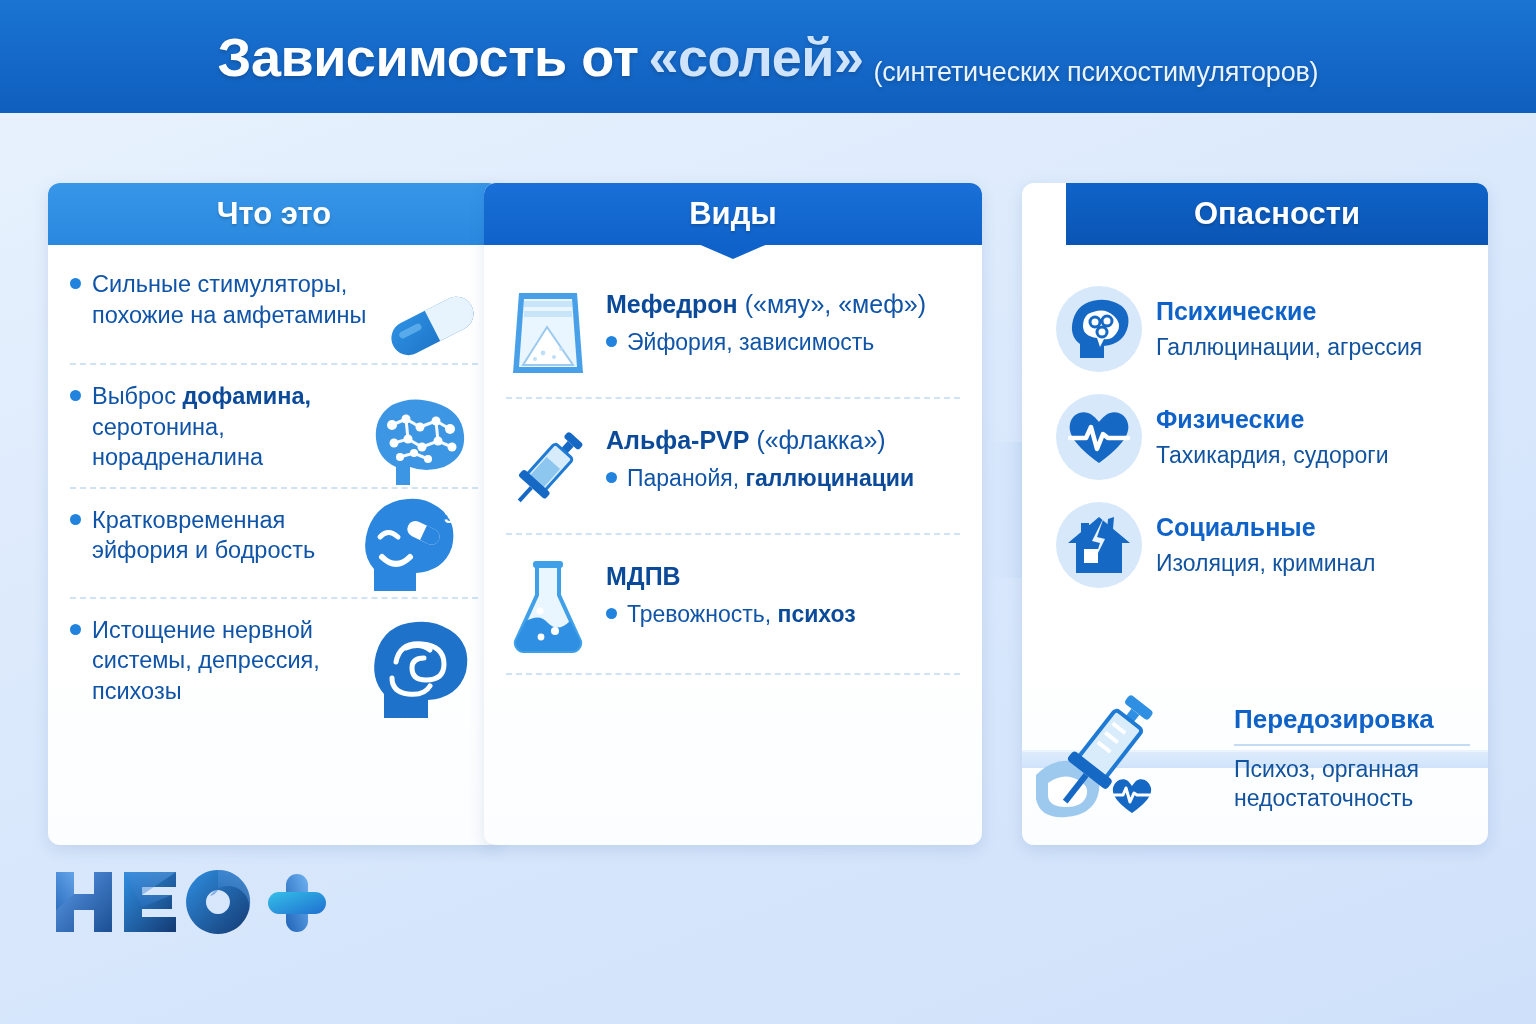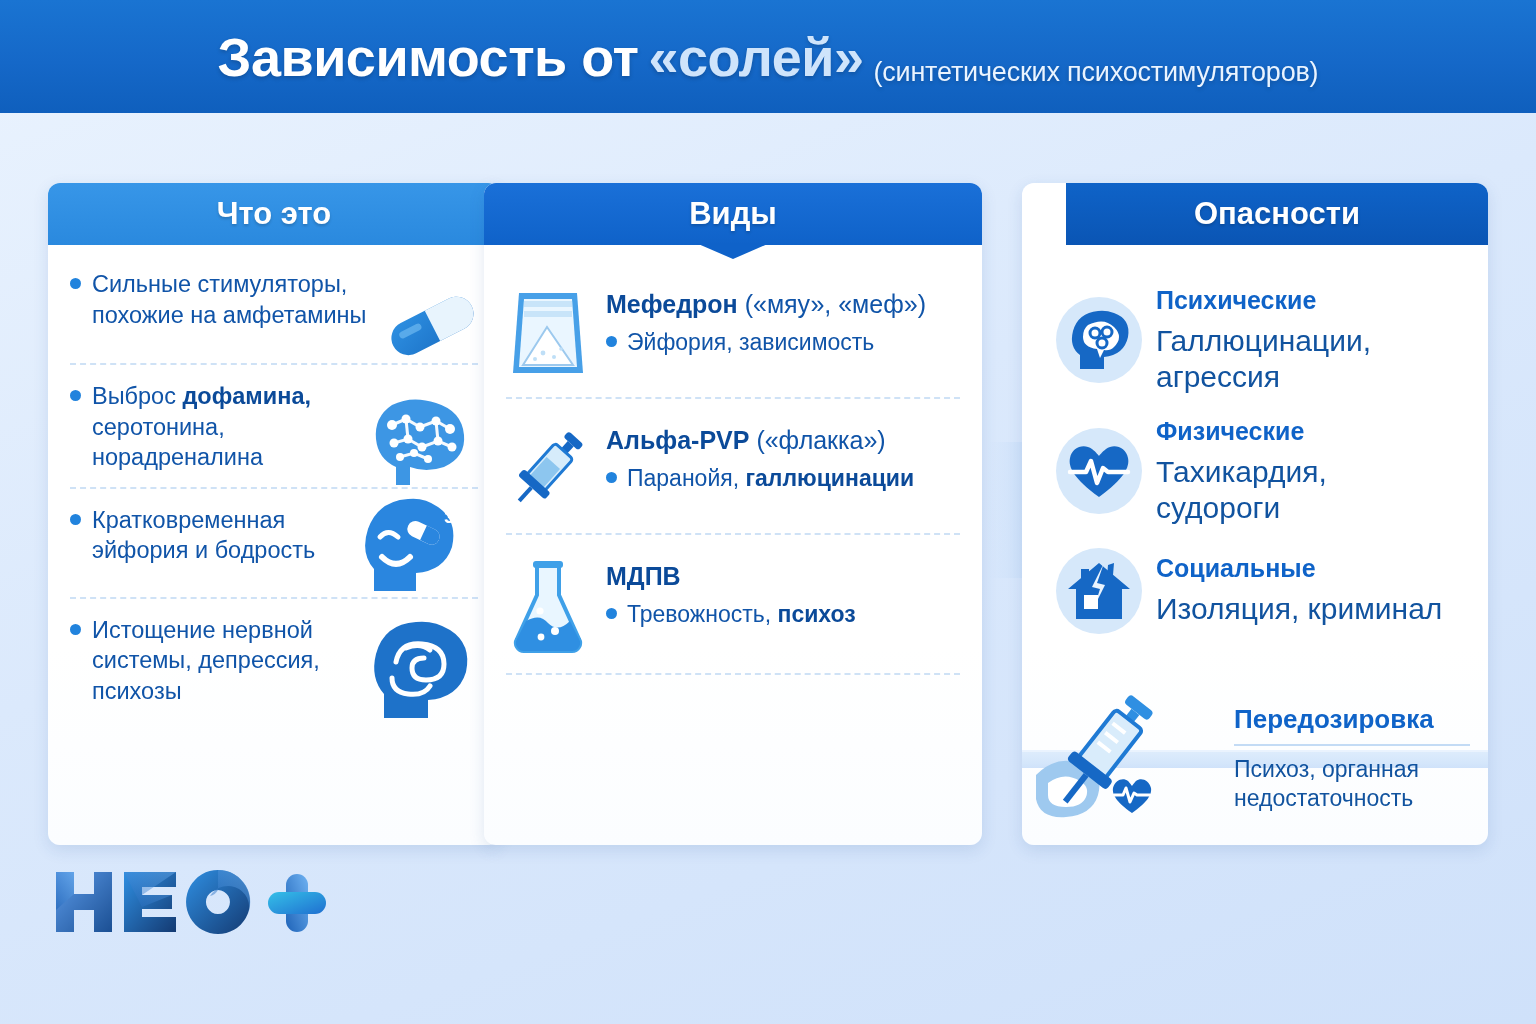--- a/index.html
+++ b/index.html
@@ -80,21 +80,21 @@
 
   
   #card-3 .card-body { padding: 16px; }
   .c3-white { padding: 14px 18px 10px 18px; }
   .row3 { position: relative; display: flex; align-items: center; gap: 14px;
           padding: 11px 0; min-height: 104px; }
   .r3-badge { flex: 0 0 86px; height: 86px; border-radius: 50%;
               background: #d6e8fa; display: flex; align-items: center; justify-content: center; }
   .r3-txt { flex: 1; }
   .r3-title { font-size: 25px; font-weight: bold; color: #0f63c8; line-height: 1.15; }
-  .r3-sub { font-size: 30px; color: #11539f; margin-top: 8px; line-height: 1.2; }
+  .r3-sub { font-size: 23px; color: #11539f; margin-top: 8px; line-height: 1.2; }
 
   
   #overdose {
     position: absolute; left: 0; right: 0; bottom: 0; top: 505px;
     background: linear-gradient(180deg, #ddecfc 0%, #d4e6fb 70%, #cfe2fa 100%);
     border-top: 2px solid #eaf3fe;
     display: flex; align-items: center; gap: 8px; padding: 6px 18px 10px 4px;
   }
   #od-icons { flex: 0 0 152px; position: relative; height: 150px; }
   #od-txt { flex: 1; margin-left: 48px; }

